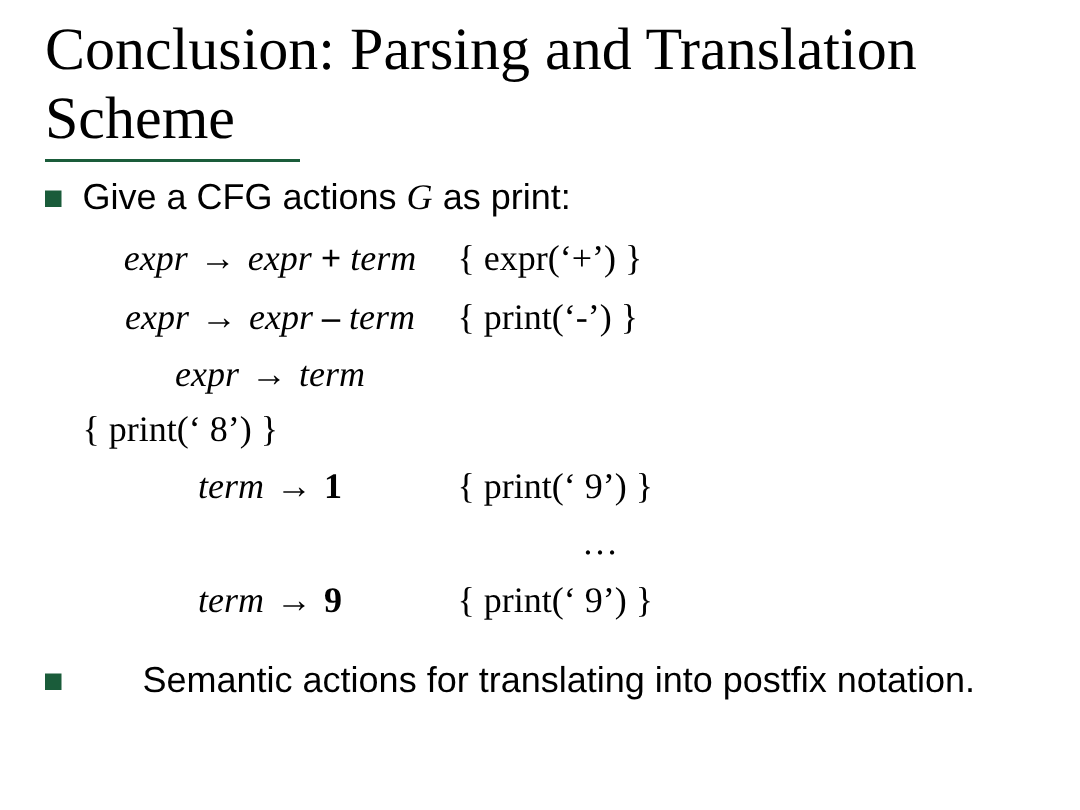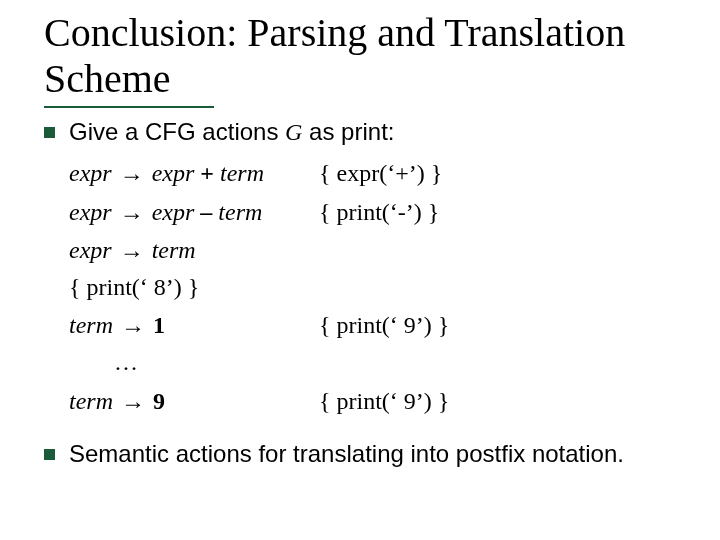--- a/index.html
+++ b/index.html
@@ -9,21 +9,21 @@
     height: 540px;
     background: #fff;
     font-family: "Times New Roman", Times, serif;
     color: #000;
     overflow: hidden;
   }
   .slide {
     box-sizing: border-box;
     width: 720px;
     height: 540px;
-    padding: 10px 20px 10px 44px;
+    padding: 10px 20px 10px 30px;
     position: relative;
   }
   .title {
     font-size: 40px;
     line-height: 1.15;
     margin: 0 0 4px 0;
     font-weight: normal;
   }
   .title-underline {
     border-bottom: 2px solid #1a5c3a;
@@ -53,20 +53,21 @@
     font-family: Arial, Helvetica, sans-serif;
     font-size: 24px;
   }
   .bullet-text .serif-ital {
     font-family: "Times New Roman", Times, serif;
     font-style: italic;
   }
   .rules {
     margin-left: 25px;
     margin-top: 2px;
+    text-align: center;
   }
   .rule-row {
     display: flex;
     align-items: baseline;
     font-size: 24px;
     line-height: 1.55;
   }
   .rule-lhs {
     width: 250px;
     font-family: "Times New Roman", Times, serif;
@@ -84,20 +85,21 @@
   .rule-action {
     font-family: "Times New Roman", Times, serif;
   }
   .ellipsis-row {
     margin-left: 45px;
     font-size: 24px;
     line-height: 1.55;
   }
   .second-bullet {
     margin-top: 18px;
+    gap: 40px;
   }
 </style>
 </head>
 <body>
 
 <div class="slide">
 
   <h1 class="title">Conclusion: Parsing and Translation Scheme</h1>
   <div class="title-underline"></div>
 

